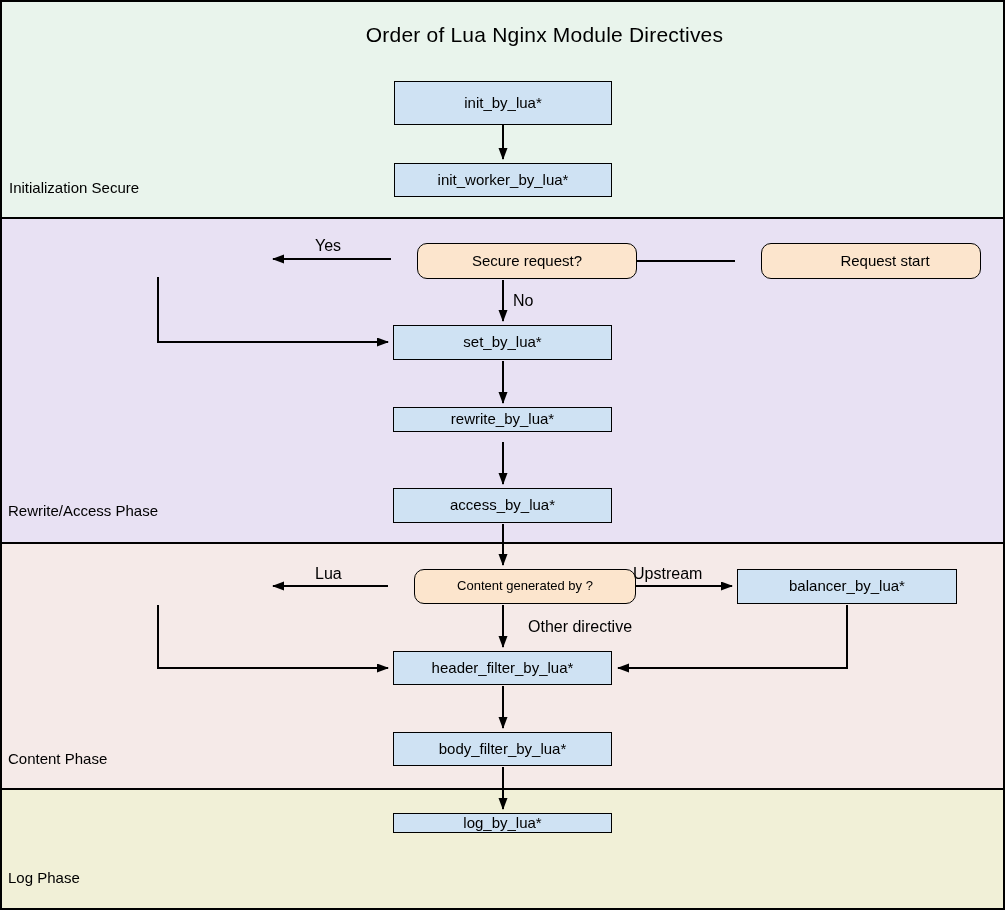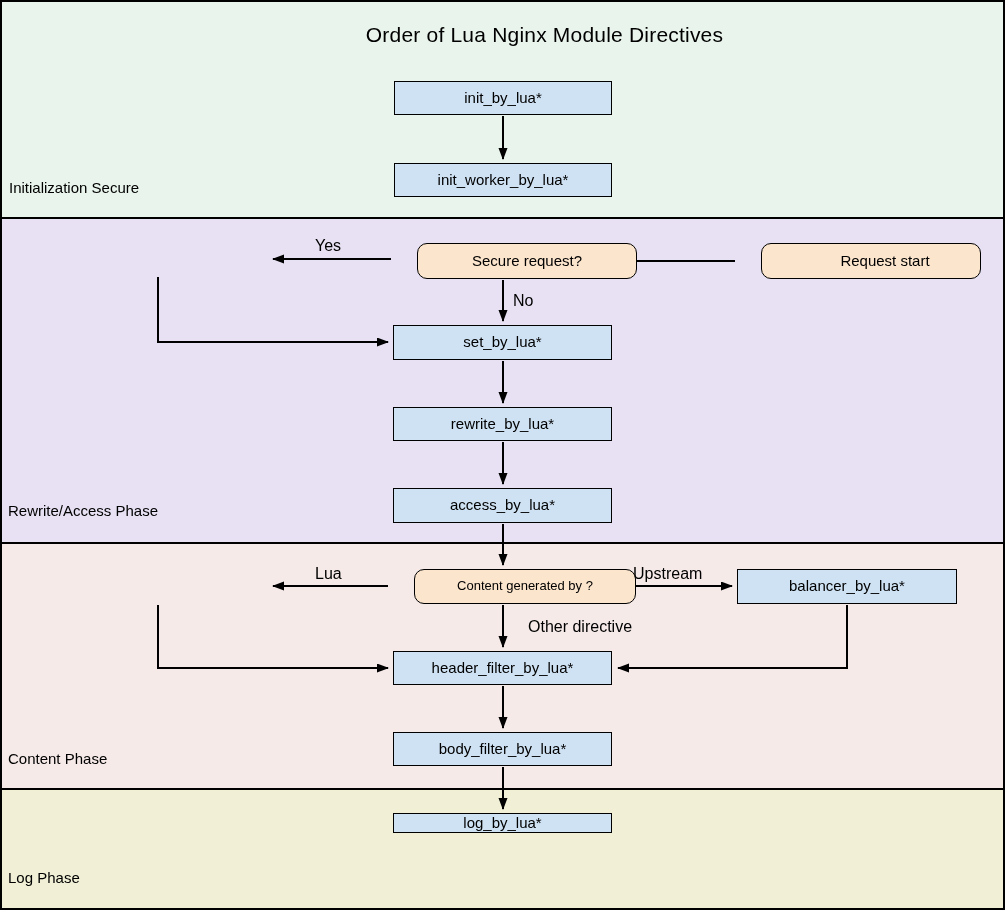--- a/index.html
+++ b/index.html
@@ -40,27 +40,27 @@
 
   .node {
     position:absolute; box-sizing:border-box;
     display:flex; align-items:center; justify-content:center;
     font-size:15px; text-align:center; line-height:1.1;
   }
   .blue   { background:var(--node-directive,#cfe2f3); border:1px solid #000; }
   .orange { background:var(--node-decision,#fce5cd); border:1px solid #000; border-radius:10px;margin-left:24px; }
   .small-text { font-size:13px; }
 
-  .n-init        { left:394px; top:81px;  width:218px; height:34px; }
+  .n-init        { left:394px; top:81px;  width:218px; height:44px; }
   .n-init-worker { left:394px; top:163px; width:218px; height:34px; }
   .n-ssl         { left:48px;  top:240px; width:220px; height:36px; }
   .n-secure      { left:393px; top:243px; width:220px; height:36px; }
   .n-reqstart    { left:737px; top:243px; width:220px; height:36px;padding-left:28px; }
   .n-set         { left:393px; top:325px; width:219px; height:35px; }
-  .n-rewrite     { left:393px; top:407px; width:219px; height:34px; }
+  .n-rewrite     { left:393px; top:407px; width:219px; height:25px; }
   .n-access      { left:393px; top:488px; width:219px; height:35px; }
   .n-content     { left:48px;  top:569px; width:220px; height:35px; }
   .n-generated   { left:390px; top:569px; width:222px; height:35px; }
   .n-balancer    { left:737px; top:569px; width:220px; height:35px; }
   .n-headerf     { left:393px; top:651px; width:219px; height:34px; }
   .n-bodyf       { left:393px; top:732px; width:219px; height:34px; }
   .n-log         { left:393px; top:813px; width:219px; height:20px; }
 </style>
 </head>
 <body>

